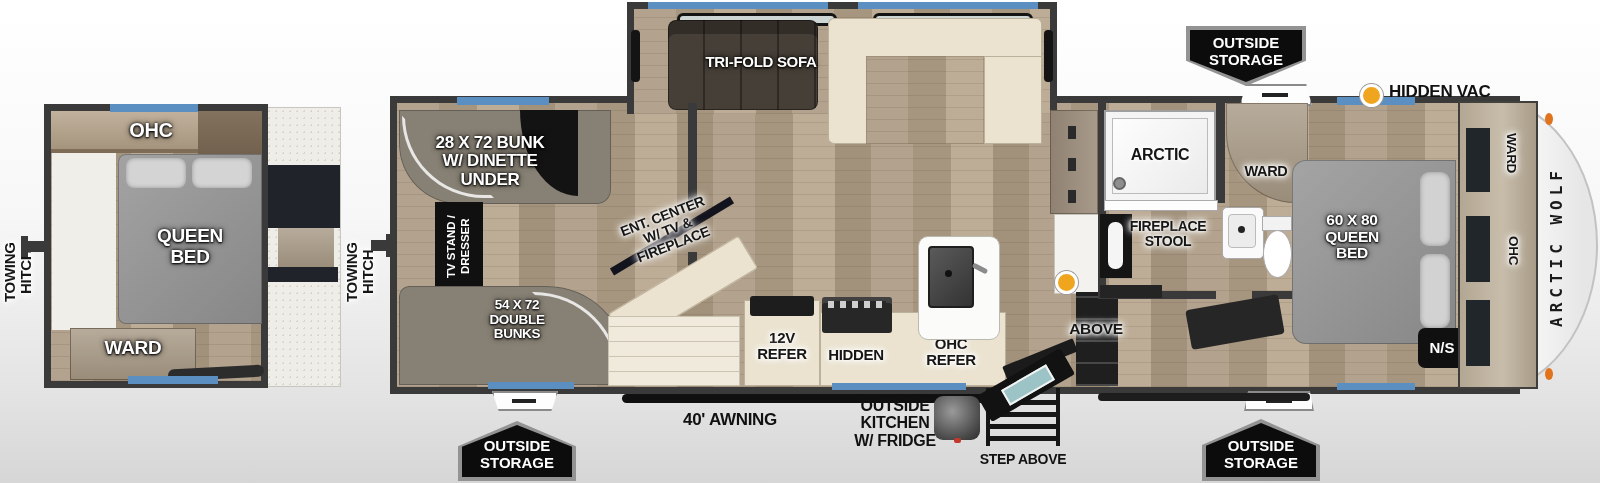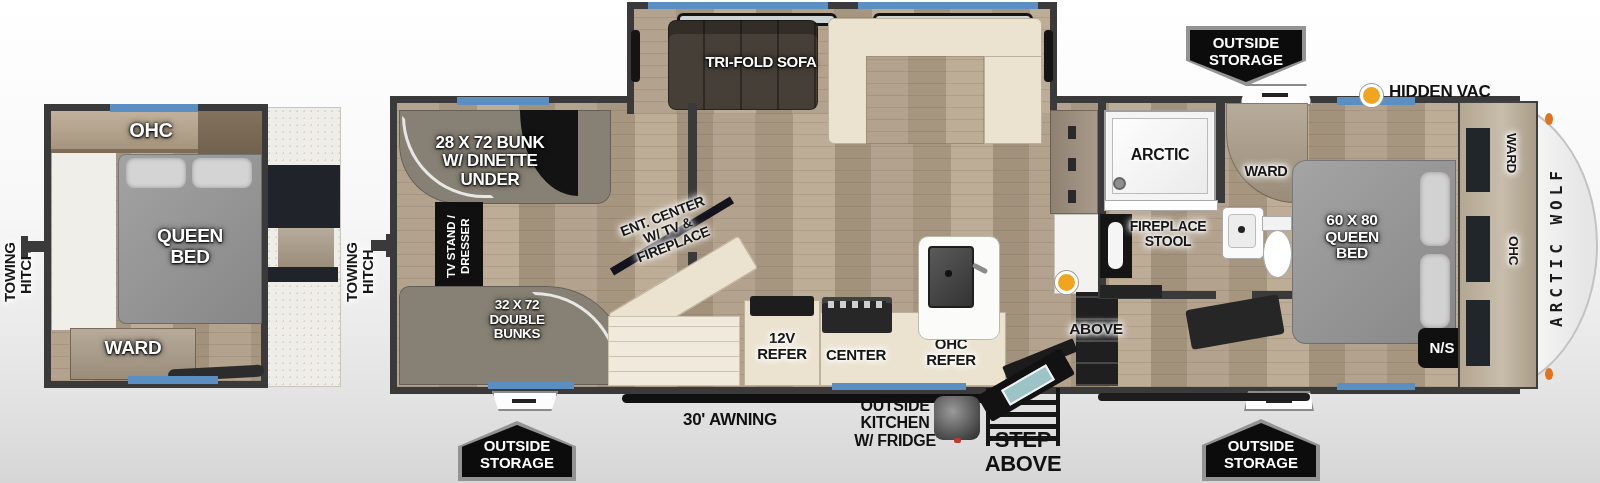--- a/index.html
+++ b/index.html
@@ -116,21 +116,21 @@
 W/ DINETTE
 UNDER</div>
 
   <div class="blk" style="left:435px;top:202px;width:48px;height:90px;">
     <span class="vup" style="font-size:11.5px;line-height:1.2;">TV STAND /
 DRESSER</span>
   </div>
 
   <div class="abs fabric" style="left:399px;top:286px;width:228px;height:99px;border-radius:10px 80px 0 0;box-shadow:inset 0 0 0 1px rgba(0,0,0,.25);"></div>
   <div class="abs" style="left:532px;top:292px;width:88px;height:86px;border:3px solid rgba(250,250,250,.85);border-color:rgba(250,250,250,.85) rgba(250,250,250,.85) rgba(0,0,0,0) rgba(0,0,0,0);border-radius:0 88px 0 0;box-sizing:border-box;"></div>
-  <div class="lbl lt" style="left:462px;top:298px;width:110px;font-size:13.5px;">32 X 72
+  <div class="lbl lt" style="left:462px;top:298px;width:110px;font-size:13.5px;">54 X 72
 DOUBLE
 BUNKS</div>
 
   <div class="wall" style="left:688px;top:103px;width:9px;height:100px;"></div>
   <div class="wall" style="left:688px;top:252px;width:9px;height:52px;"></div>
 
   <div class="win" style="left:488px;top:382px;width:86px;height:7px;"></div>
   <div class="bagdoor" style="left:492px;top:391px;width:66px;height:20px;clip-path:polygon(0 0,100% 0,90% 100%,10% 100%);"></div>
   <div class="abs" style="left:512px;top:399px;width:24px;height:4px;background:#222;"></div>
 
@@ -144,21 +144,21 @@
               background-image:repeating-linear-gradient(0deg,rgba(0,0,0,0) 0 14px,rgba(140,125,100,.35) 14px 15px);"></div>
 
   <div class="abs cream" style="left:744px;top:300px;width:76px;height:86px;"></div>
   <div class="abs" style="left:750px;top:296px;width:64px;height:20px;background:#1d1d1d;border-radius:3px;"></div>
   <div class="lbl dk" style="left:744px;top:330px;width:76px;font-size:15px;">12V
 REFER</div>
 
   <div class="abs cream" style="left:820px;top:312px;width:186px;height:74px;"></div>
   <div class="abs" style="left:822px;top:297px;width:70px;height:36px;background:#272727;border-radius:3px;box-shadow:inset 0 6px 0 rgba(255,255,255,.12);"></div>
   <div class="abs" style="left:828px;top:301px;width:58px;height:7px;background:repeating-linear-gradient(90deg,#cfcfcf 0 6px,#272727 6px 12px);"></div>
-  <div class="lbl dk" style="left:816px;top:347px;width:80px;font-size:15px;">CENTER</div>
+  <div class="lbl dk" style="left:816px;top:347px;width:80px;font-size:15px;">HIDDEN</div>
   <div class="lbl dk" style="left:900px;top:336px;width:102px;font-size:15px;">OHC
 REFER</div>
 
   <div class="abs" style="left:918px;top:236px;width:80px;height:102px;background:#fbfbf9;border:1px solid #b9b9b2;border-radius:10px;"></div>
   <div class="abs" style="left:928px;top:246px;width:42px;height:58px;background:linear-gradient(135deg,#5a5a5a,#333);border:2px solid #1e1e1e;border-radius:4px;"></div>
   <div class="abs" style="left:945px;top:270px;width:7px;height:7px;background:#111;border-radius:50%;"></div>
   <div class="abs" style="left:972px;top:266px;width:16px;height:5px;background:#8b8b8b;border-radius:3px;transform:rotate(28deg);"></div>
 
   <div class="win" style="left:832px;top:383px;width:134px;height:7px;"></div>
 
@@ -241,33 +241,33 @@
   <div class="badge badge-up" style="left:1202px;top:419px;width:118px;height:62px;">
     <div class="outer"></div>
     <div class="inner">
       <span class="btxt">OUTSIDE
 STORAGE</span>
     </div>
   </div>
 
   <div class="abs" style="left:622px;top:394px;width:382px;height:9px;background:#101010;border-radius:5px;"></div>
   <div class="abs" style="left:1098px;top:393px;width:212px;height:8px;background:#1d1d1d;border-radius:4px;"></div>
-  <div class="lbl" style="left:660px;top:411px;width:140px;font-size:17px;color:#111;">30' AWNING</div>
+  <div class="lbl" style="left:660px;top:411px;width:140px;font-size:17px;color:#111;">40' AWNING</div>
 
   <div class="lbl" style="left:840px;top:397px;width:110px;font-size:16px;color:#111;">OUTSIDE
 KITCHEN
 W/ FRIDGE</div>
   <div class="abs" style="left:934px;top:396px;width:46px;height:44px;background:radial-gradient(circle at 40% 35%,#9a9a9a,#4a4a4a 70%,#2b2b2b);border-radius:9px;"></div>
   <div class="abs" style="left:954px;top:438px;width:7px;height:5px;background:#c0392b;border-radius:2px;"></div>
 
   <div class="abs" style="left:986px;top:388px;width:78px;height:60px;">
     <div class="abs" style="left:0;top:0;width:4px;height:58px;background:#161616;"></div>
     <div class="abs" style="left:70px;top:0;width:4px;height:58px;background:#161616;"></div>
     <div class="abs" style="left:3px;top:12px;width:68px;height:5px;background:#161616;"></div>
     <div class="abs" style="left:3px;top:24px;width:68px;height:5px;background:#161616;"></div>
     <div class="abs" style="left:3px;top:36px;width:68px;height:5px;background:#161616;"></div>
     <div class="abs" style="left:3px;top:48px;width:68px;height:5px;background:#161616;"></div>
     <div class="abs" style="left:-8px;top:-18px;width:96px;height:30px;background:#121212;border-radius:3px;transform:rotate(-30deg);"></div>
     <div class="abs" style="left:16px;top:-12px;width:48px;height:14px;background:#9cc3c6;border:2px solid #f2f2f2;transform:rotate(-30deg);"></div>
   </div>
-  <div class="lbl" style="left:958px;top:428px;width:130px;font-size:22px;color:#111;">STEP ABOVE</div>
+  <div class="lbl" style="left:958px;top:452px;width:130px;font-size:14px;color:#111;">STEP ABOVE</div>
 
 </div>
 
 </body></html>

